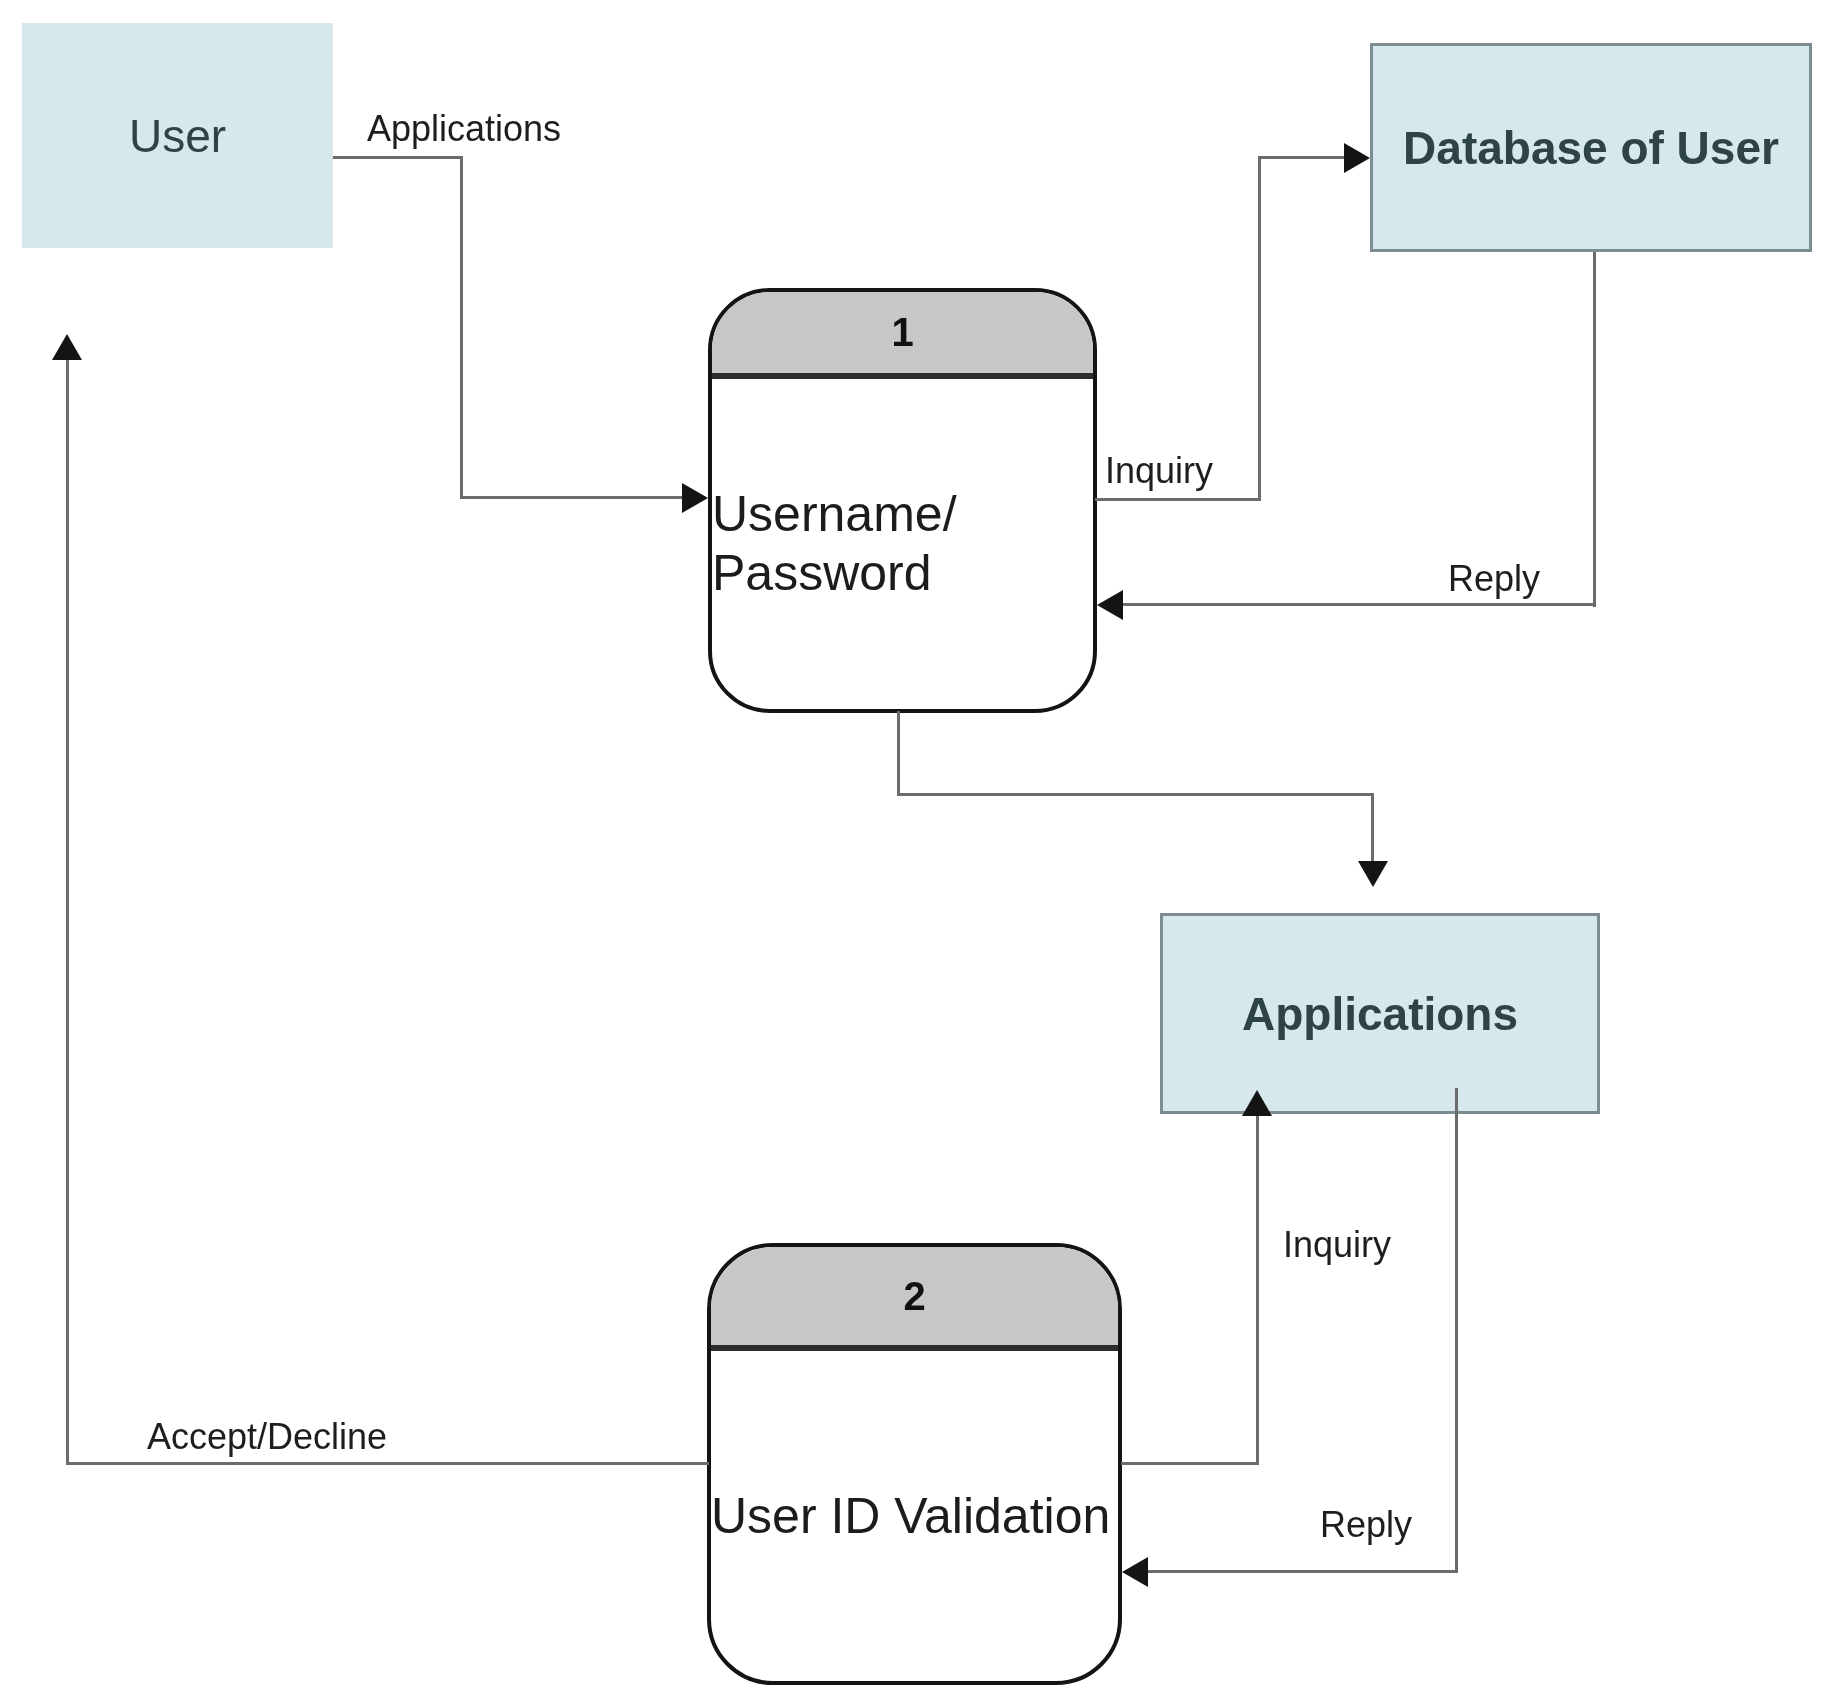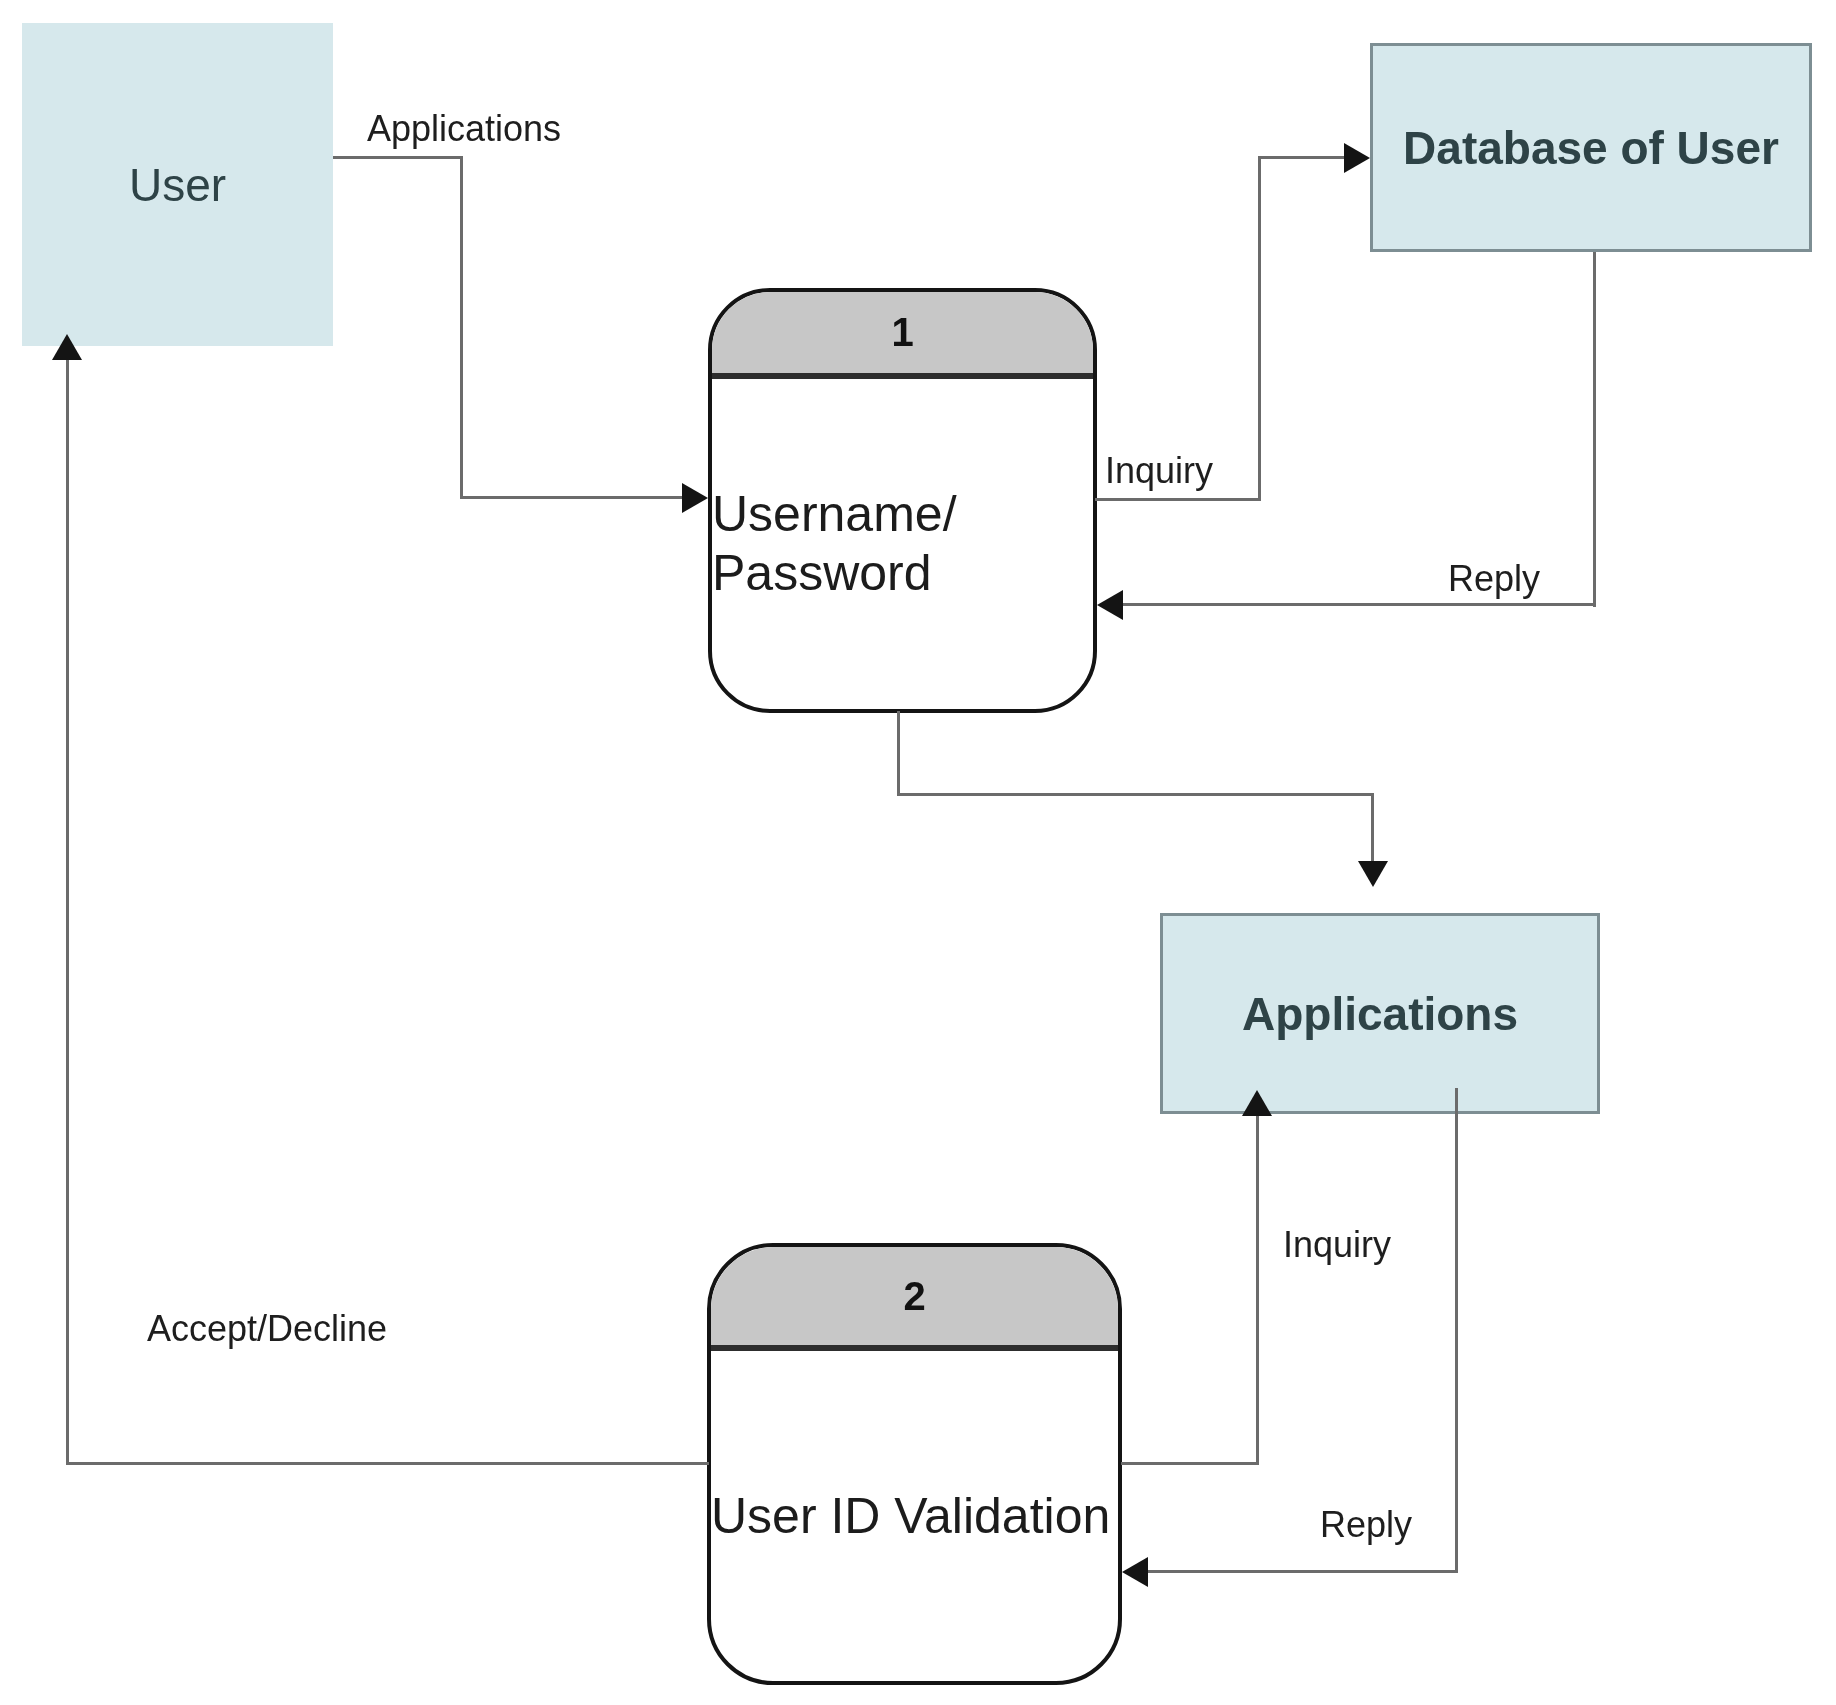--- a/index.html
+++ b/index.html
@@ -70,21 +70,21 @@
     position:absolute;
     font-size:36px;color:var(--label-text);
     white-space:nowrap;
   }
 </style>
 </head>
 <body>
 
 <div id="canvas">
 
-  <div class="entity" style="left:22px;top:23px;width:311px;height:323px;">
+  <div class="entity" style="left:22px;top:23px;width:311px;height:225px;">
     <span>User</span>
   </div>
 
   <div class="entity bordered" style="left:1370px;top:43px;width:442px;height:209px;">
     <span>Database of User</span>
   </div>
 
   <div class="entity bordered" style="left:1160px;top:887px;width:440px;height:201px;margin-top:26px;">
     <span>Applications</span>
   </div>
@@ -149,16 +149,16 @@
     <div class="v-seg" style="left:1455px;top:1088px;height:485px;"></div>
     <div class="h-seg" style="left:1146px;top:1570px;width:312px;"></div>
     <div class="arr arr-left" style="left:1122px;top:1557px;"></div>
     <div class="flow-label" style="left:1320px;top:1504px;">Reply</div>
   </div>
 
   <div>
     <div class="h-seg" style="left:66px;top:1462px;width:643px;"></div>
     <div class="v-seg" style="left:66px;top:358px;height:1107px;"></div>
     <div class="arr arr-up" style="left:52px;top:334px;"></div>
-    <div class="flow-label" style="left:147px;top:1308px;">Accept/Decline</div>
+    <div class="flow-label" style="left:147px;top:1416px;">Accept/Decline</div>
   </div>
 
 </div>
 
 </body></html>

